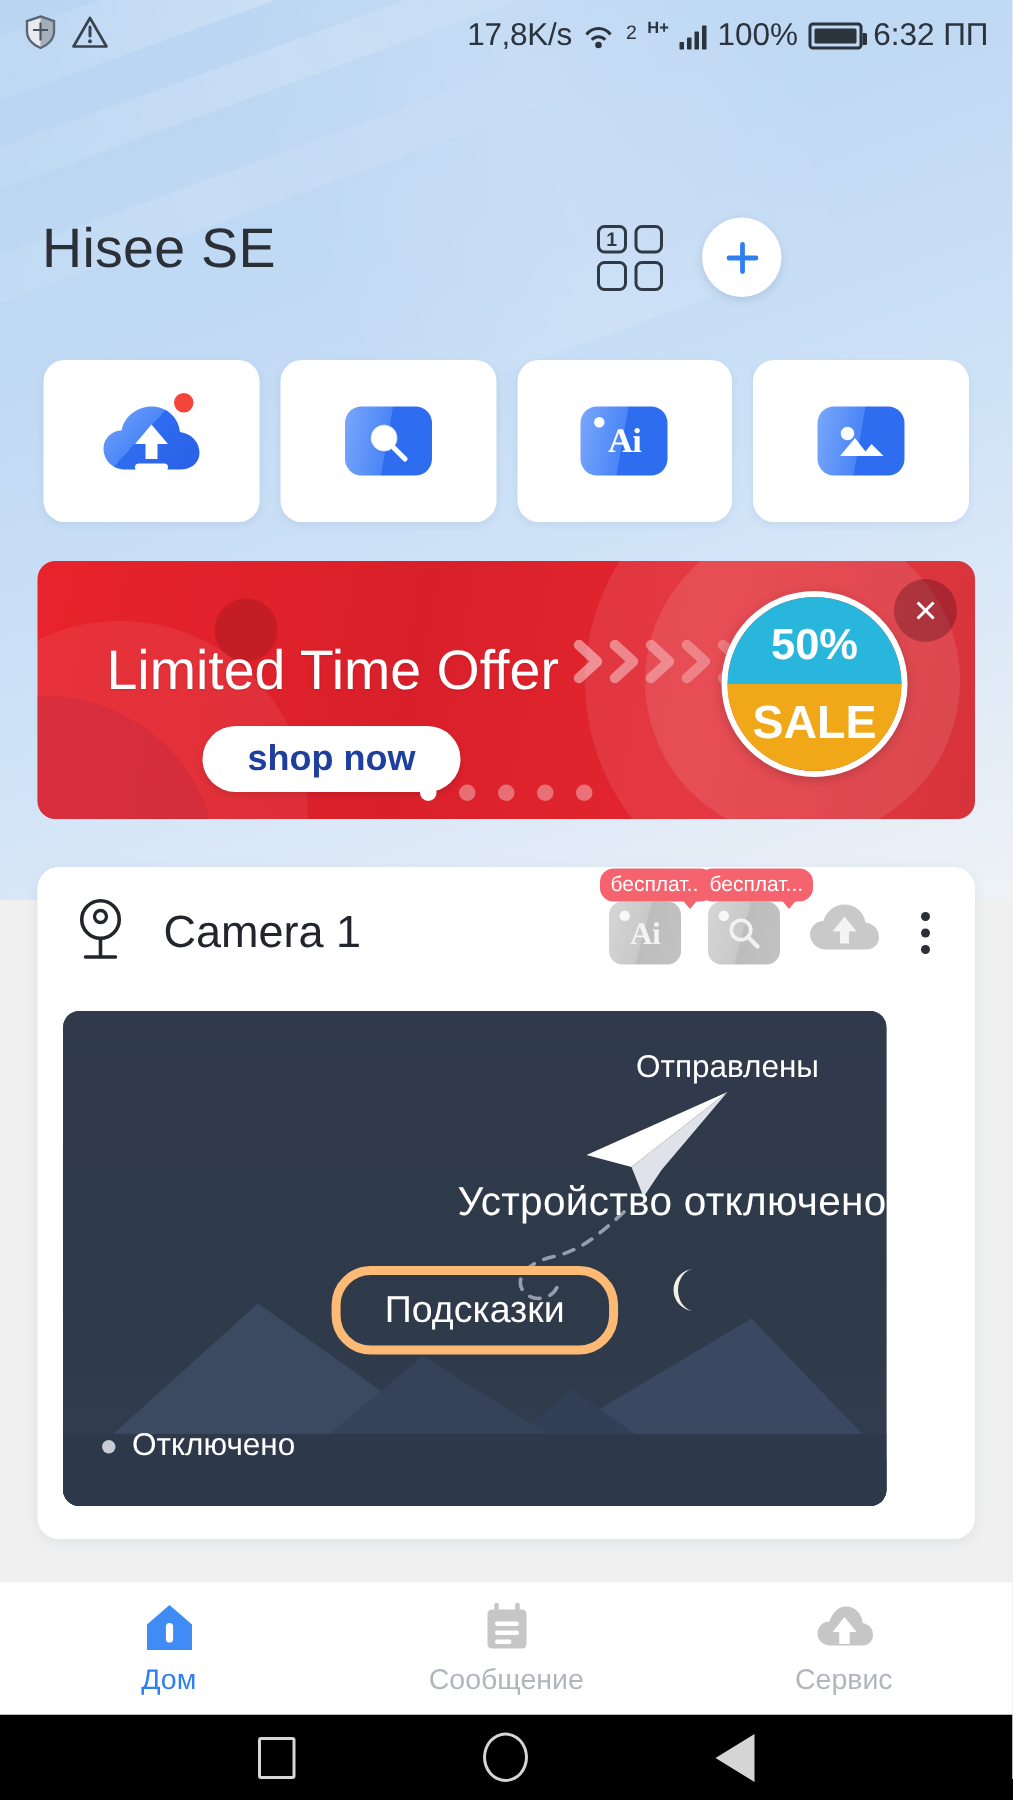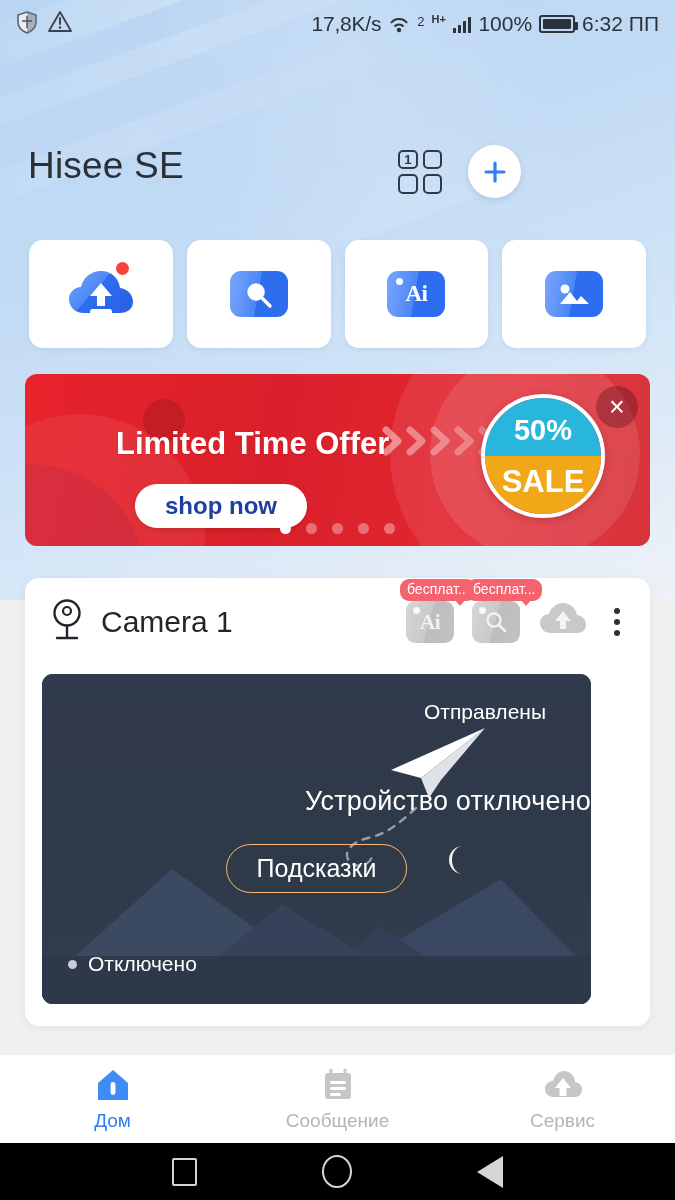--- a/index.html
+++ b/index.html
@@ -88,23 +88,22 @@
     border-radius:12px; overflow:hidden; z-index:10;
     background:linear-gradient(100deg,#e8232c 0%,#d9202a 40%,#e32630 70%,#d41f28 100%);
   }
   .b-blob { position:absolute; border-radius:50%; }
   .b1 { width:250px; height:250px; left:-70px; top:40px; background:rgba(255,255,255,.07); }
   .b2 { width:300px; height:300px; right:-40px; top:-70px; background:rgba(255,255,255,.09); }
   .b3 { width:210px; height:210px; right:10px; top:-25px; background:rgba(255,255,255,.10); }
   .b4 { width:42px; height:42px; left:118px; top:25px; background:rgba(0,0,0,.12); }
   .b5 { width:230px; height:230px; left:-110px; top:90px; background:rgba(160,20,60,.22); }
   .banner-title {
-    position:absolute; left:46px; top:52px; color:#fff; font-size:31px; font-weight:700;
+    position:absolute; left:46px; top:52px; color:#fff; font-size:37px; font-weight:400;
     text-shadow:0 1px 2px rgba(0,0,0,.12);
-    margin-left:45px;
   }
   .chevs { position:absolute; left:355px; top:50px; display:flex; gap:0px; }
   .chevs svg { display:block; }
   .shop-btn {
     position:absolute; left:110px; top:110px; background:#fff; border-radius:22px;
     padding:8px 30px; color:#1f3f9e; font-size:24px; font-weight:700;
     box-shadow:0 2px 4px rgba(0,0,0,.12);
   }
   .sale-badge {
     position:absolute; right:45px; top:20px; width:124px; height:124px; border-radius:50%;
@@ -124,21 +123,21 @@
   .dots span { width:11px; height:11px; border-radius:50%; background:rgba(255,255,255,.35); }
   .dots span.on { background:#fff; }
 
   
   .cam-card {
     position:absolute; top:578px; left:25px; width:625px; height:448px;
     background:#fff; border-radius:14px; z-index:10;
     box-shadow:0 2px 8px rgba(90,110,140,.10);
   }
   .cam-head { height:88px; display:flex; align-items:center; padding:0 22px; position:relative; }
-  .cam-name { font-size:30px; color:#22262c; margin-left:14px; }
+  .cam-name { font-size:30px; color:#22262c; margin-left:22px; }
   .cam-tools { margin-left:auto; display:flex; align-items:center; gap:18px; }
   .tool-sq {
     width:48px; height:42px; border-radius:9px; position:relative;
     background:linear-gradient(105deg,#d6d6d6 0%,#c9c9c9 48%,#bdbdbd 49%,#c2c2c2 100%);
     display:flex; align-items:center; justify-content:center;
   }
   .tool-sq .ai-text { color:#f3f3f3; font-size:21px; }
   .tool-sq .mini-dot { position:absolute; left:7px; top:6px; width:7px; height:7px; border-radius:50%; background:rgba(255,255,255,.85); }
   .free-badge {
     position:absolute; top:-22px; left:-6px; background:#f4636e; color:#fff;
@@ -171,21 +170,21 @@
   .sent-label { position:absolute; right:45px; top:26px; color:#fff; font-size:21px; }
   .plane { position:absolute; right:100px; top:50px; }
   .dash-path { position:absolute; right:165px; top:130px; }
   .moon { position:absolute; left:400px; top:170px; }
   .pv-title {
     position:absolute; left:0; right:0; top:112px; text-align:right;
     color:#fff; font-size:27px; letter-spacing:.2px;
   }
   .hint-btn {
     position:absolute; left:50%; transform:translateX(-50%); top:170px;
-    border:1px solid #fdba74; border-radius:26px; padding:9px 30px;
+    border:6px solid #fdba74; border-radius:26px; padding:9px 30px;
     color:#fff; font-size:25px;
   }
   .pv-status { position:absolute; left:26px; bottom:28px; display:flex; align-items:center; gap:11px; color:#fff; font-size:21px; }
   .pv-status .sdot { width:9px; height:9px; border-radius:50%; background:#c8ccd4; }
 
   
   .bottomnav {
     position:absolute; left:0; bottom:57px; width:675px; height:88px; background:#fff;
     display:flex; align-items:center; z-index:15;
   }

